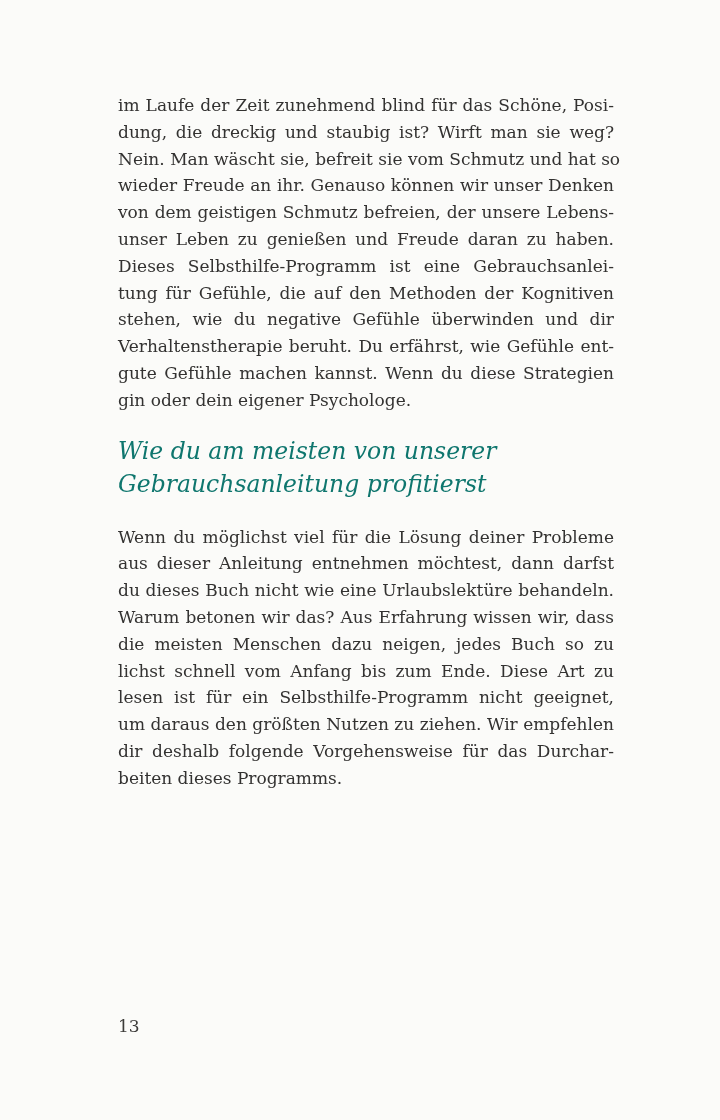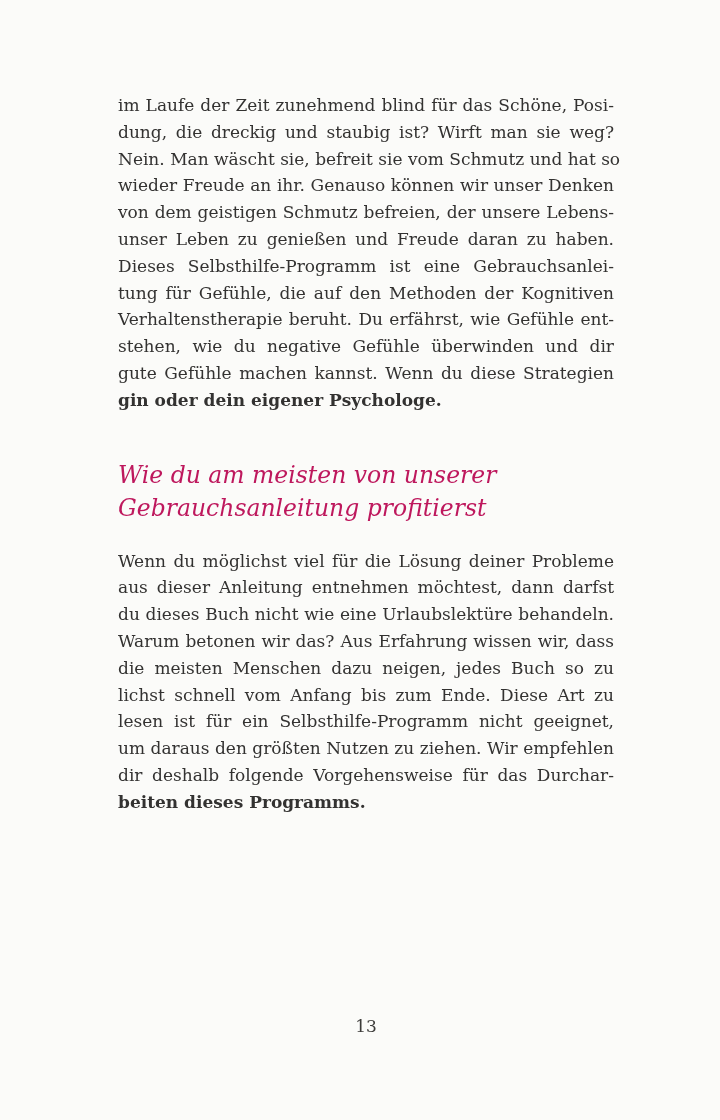--- a/index.html
+++ b/index.html
@@ -30,59 +30,58 @@
     line-height: 26.8px;
     white-space: nowrap;
   }
   .jl {
     text-align: justify;
     text-align-last: justify;
   }
   .last {
     text-align: left;
     text-align-last: left;
-    font-weight: bold;
   }
   .heading {
-    margin: 45px 0 22px 0;
+    margin: 21px 0 22px 0;
     font-style: italic;
     font-weight: normal;
     font-size: 23.5px;
     line-height: 33.5px;
-    color: #be185d;
+    color: #0f766e;
   }
   .hline { display: block; }
   .folio {
     position: absolute;
     top: 1016px;
     left: 118px;
     width: 496px;
-    text-align: center;
+    text-align: left;
     font-size: 17px;
     line-height: 20px;
     color: #3c3b39;
   }
 </style>
 </head>
 <body>
 
 <div class="page">
   <main class="text-block">
 
     <section class="para">
       <div class="ln jl">im Laufe der Zeit zunehmend blind für das Schöne, Posi-</div>
       <div class="ln jl">dung, die dreckig und staubig ist? Wirft man sie weg?</div>
       <div class="ln jl">Nein. Man wäscht sie, befreit sie vom Schmutz und hat so</div>
       <div class="ln jl">wieder Freude an ihr. Genauso können wir unser Denken</div>
       <div class="ln jl">von dem geistigen Schmutz befreien, der unsere Lebens-</div>
       <div class="ln jl">unser Leben zu genießen und Freude daran zu haben.</div>
       <div class="ln jl">Dieses Selbsthilfe-Programm ist eine Gebrauchsanlei-</div>
       <div class="ln jl">tung für Gefühle, die auf den Methoden der Kognitiven</div>
+      <div class="ln jl">stehen, wie du negative Gefühle überwinden und dir</div>
       <div class="ln jl">Verhaltenstherapie beruht. Du erfährst, wie Gefühle ent-</div>
-      <div class="ln jl">stehen, wie du negative Gefühle überwinden und dir</div>
       <div class="ln jl">gute Gefühle machen kannst. Wenn du diese Strategien</div>
       <div class="ln last">gin oder dein eigener Psychologe.</div>
     </section>
 
     <h2 class="heading">
       <span class="hline">Wie du am meisten von unserer</span>
       <span class="hline">Gebrauchsanleitung profitierst</span>
     </h2>
 
     <section class="para">

